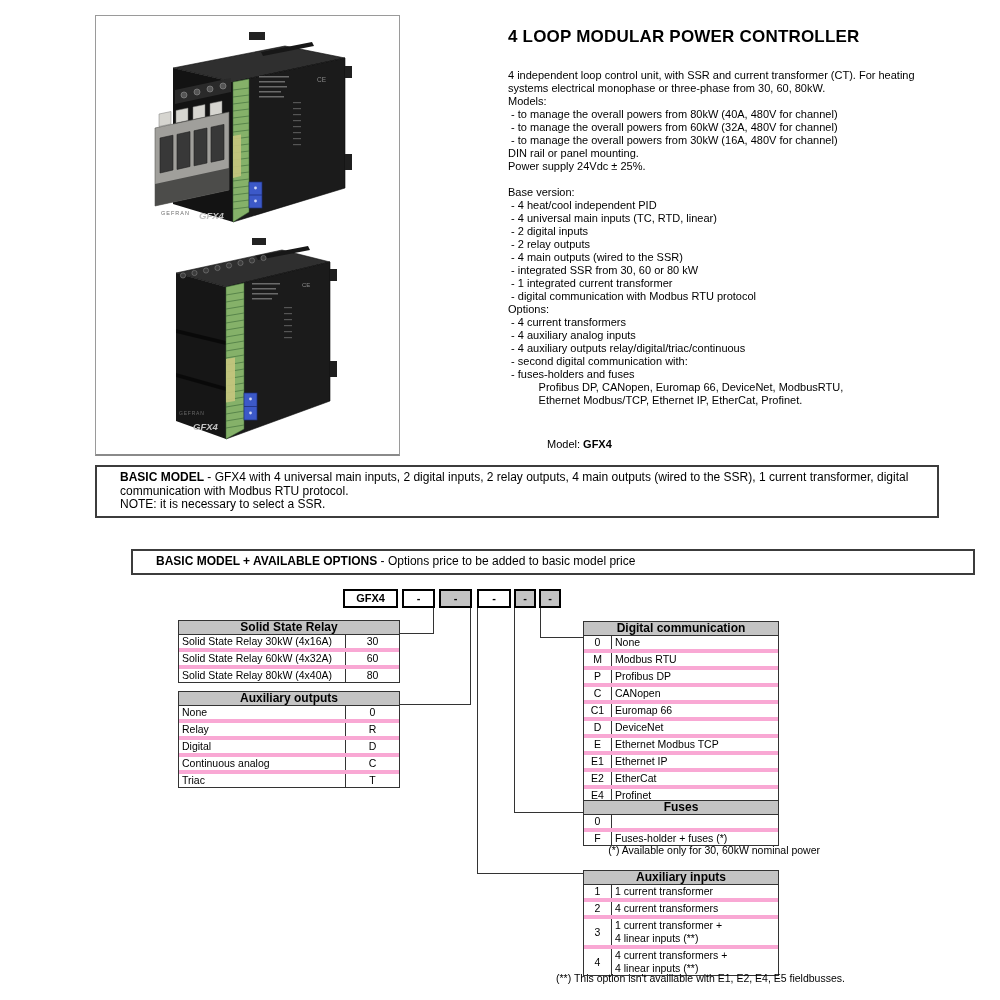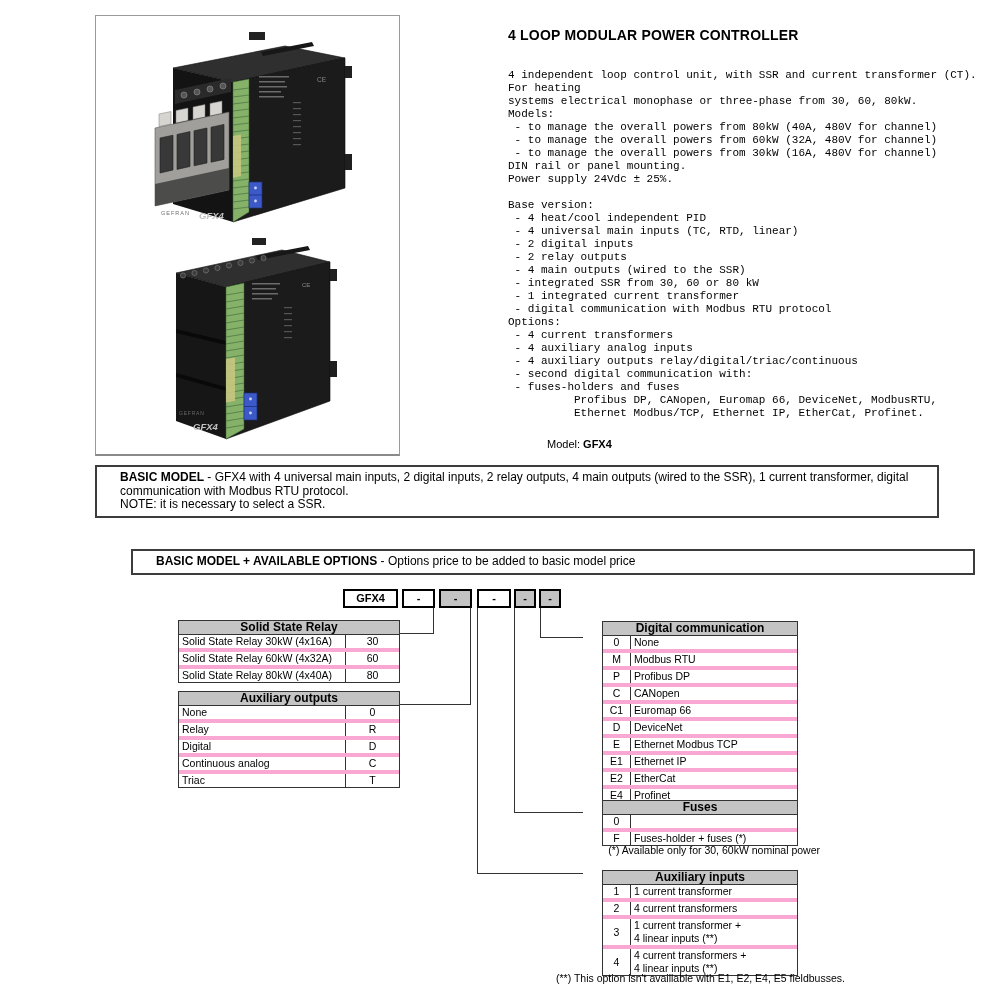--- a/index.html
+++ b/index.html
@@ -5,23 +5,23 @@
   html,body{margin:0;padding:0;background:#fff;}
   #page{position:relative;width:1000px;height:1000px;background:#fff;overflow:hidden;
         font-family:"Liberation Sans",sans-serif;color:#000;}
 
   
   .photo-frame{position:absolute;left:95px;top:15px;width:303px;height:438px;
                border:1px solid #9a9a9a;border-bottom:2px solid #8a8a8a;background:#fff;}
 
   
   .right-col{position:absolute;left:508px;top:27px;width:472px;}
-  .rc-title{font-weight:bold;font-size:14px;letter-spacing:.2px;}
+  .rc-title{font-weight:bold;font-size:17px;letter-spacing:.2px;}
   .desc{position:absolute;left:0;top:42px;width:472px;}
-  .desc-line{min-height:13px;line-height:13px;font-size:11px;white-space:pre-wrap;font-family:Liberation Mono, monospace;}
+  .desc-line{min-height:13px;line-height:13px;font-size:11px;white-space:pre-wrap;}
   .model-line{position:absolute;left:508px;top:438px;font-size:11px;padding-left:39px;}
   .model-line b{font-weight:bold;}
 
   
   .big-box{position:absolute;left:95px;width:794px;border:2px solid #3c3c3c;
            padding:4px 23px;font-size:12px;line-height:13.5px;background:#fff;}
   .big-box b{font-weight:bold;}
   #basic-box{top:465px;min-height:40px;}
   #options-box{top:549px;min-height:14px;margin-left:36px;}
 
@@ -45,21 +45,21 @@
   .otable{position:absolute;border:1px solid #333;background:#fff;font-size:10.5px;}
   .otable-title{background:#c4c4c4;font-weight:bold;text-align:center;
                 line-height:13px;height:13px;border-bottom:1px solid #333;font-size:12px;}
   .orow{display:flex;border-top:4px solid #f9a8d4;align-items:stretch;}
   .orow:first-child{border-top:none;}
   .ocell{padding:0 3px;line-height:13px;min-height:13px;display:flex;align-items:center;
          white-space:pre-line;}
   .t-left{width:220px;left:178px;}
   .t-left .c0{width:160px;}
   .t-left .c1{flex:1;justify-content:center;border-left:1px solid #333;}
-  .t-right{width:194px;left:602px;}
+  .t-right{width:194px;left:583px;}
   .t-right .c0{width:21px;justify-content:center;}
   .t-right .c1{flex:1;border-left:1px solid #333;}
   #t-ssr{top:620px;}
   #t-auxout{top:691px;}
   #t-dcomm{top:621px;}
   #t-fuses{top:800px;}
   #t-auxin{top:870px;}
   .tnote{position:absolute;font-size:10.5px;line-height:12px;}
   #note-fuses{left:583px;top:844px;width:237px;text-align:right;}
   #note-auxin{left:556px;top:972px;width:330px;}

